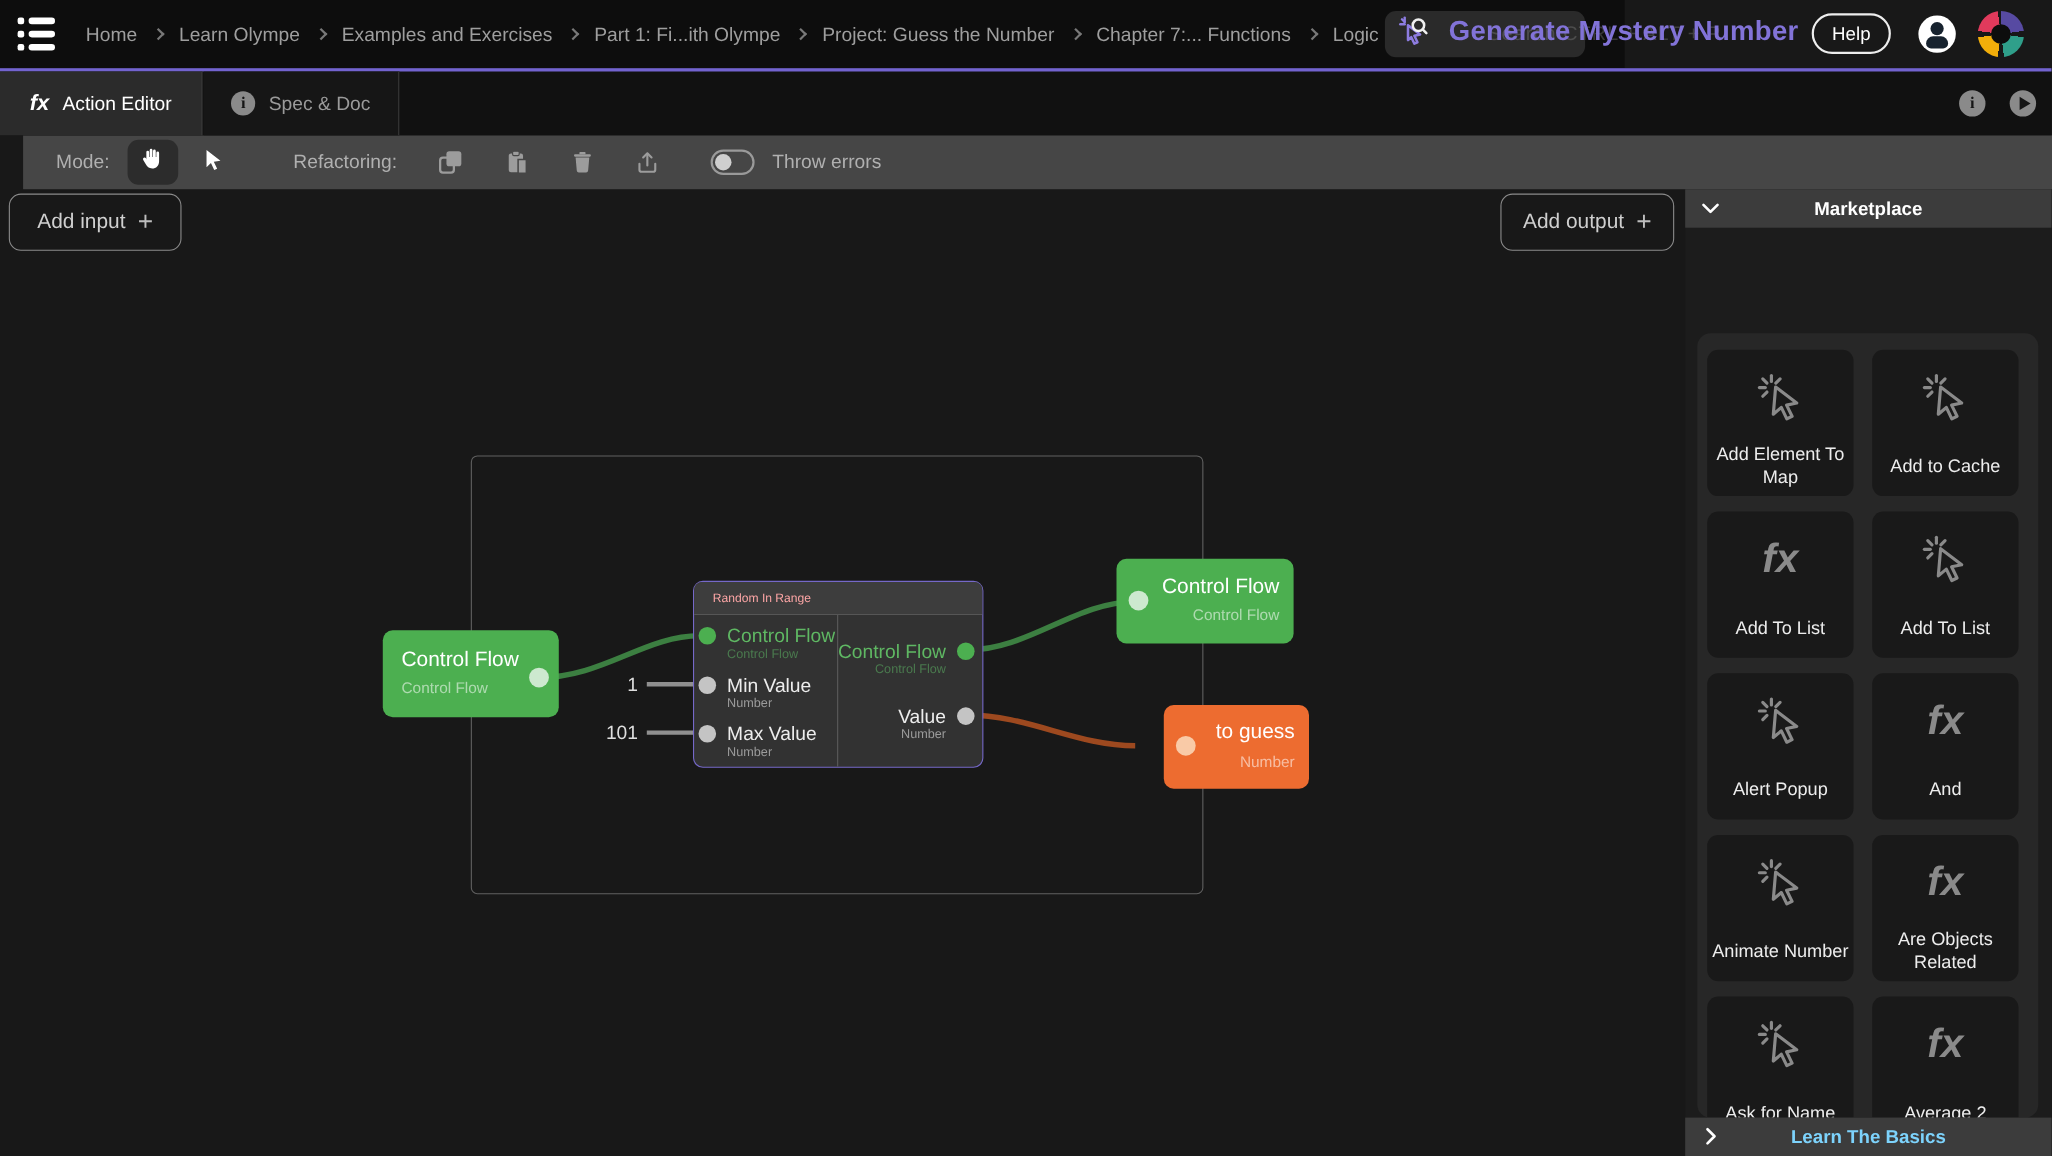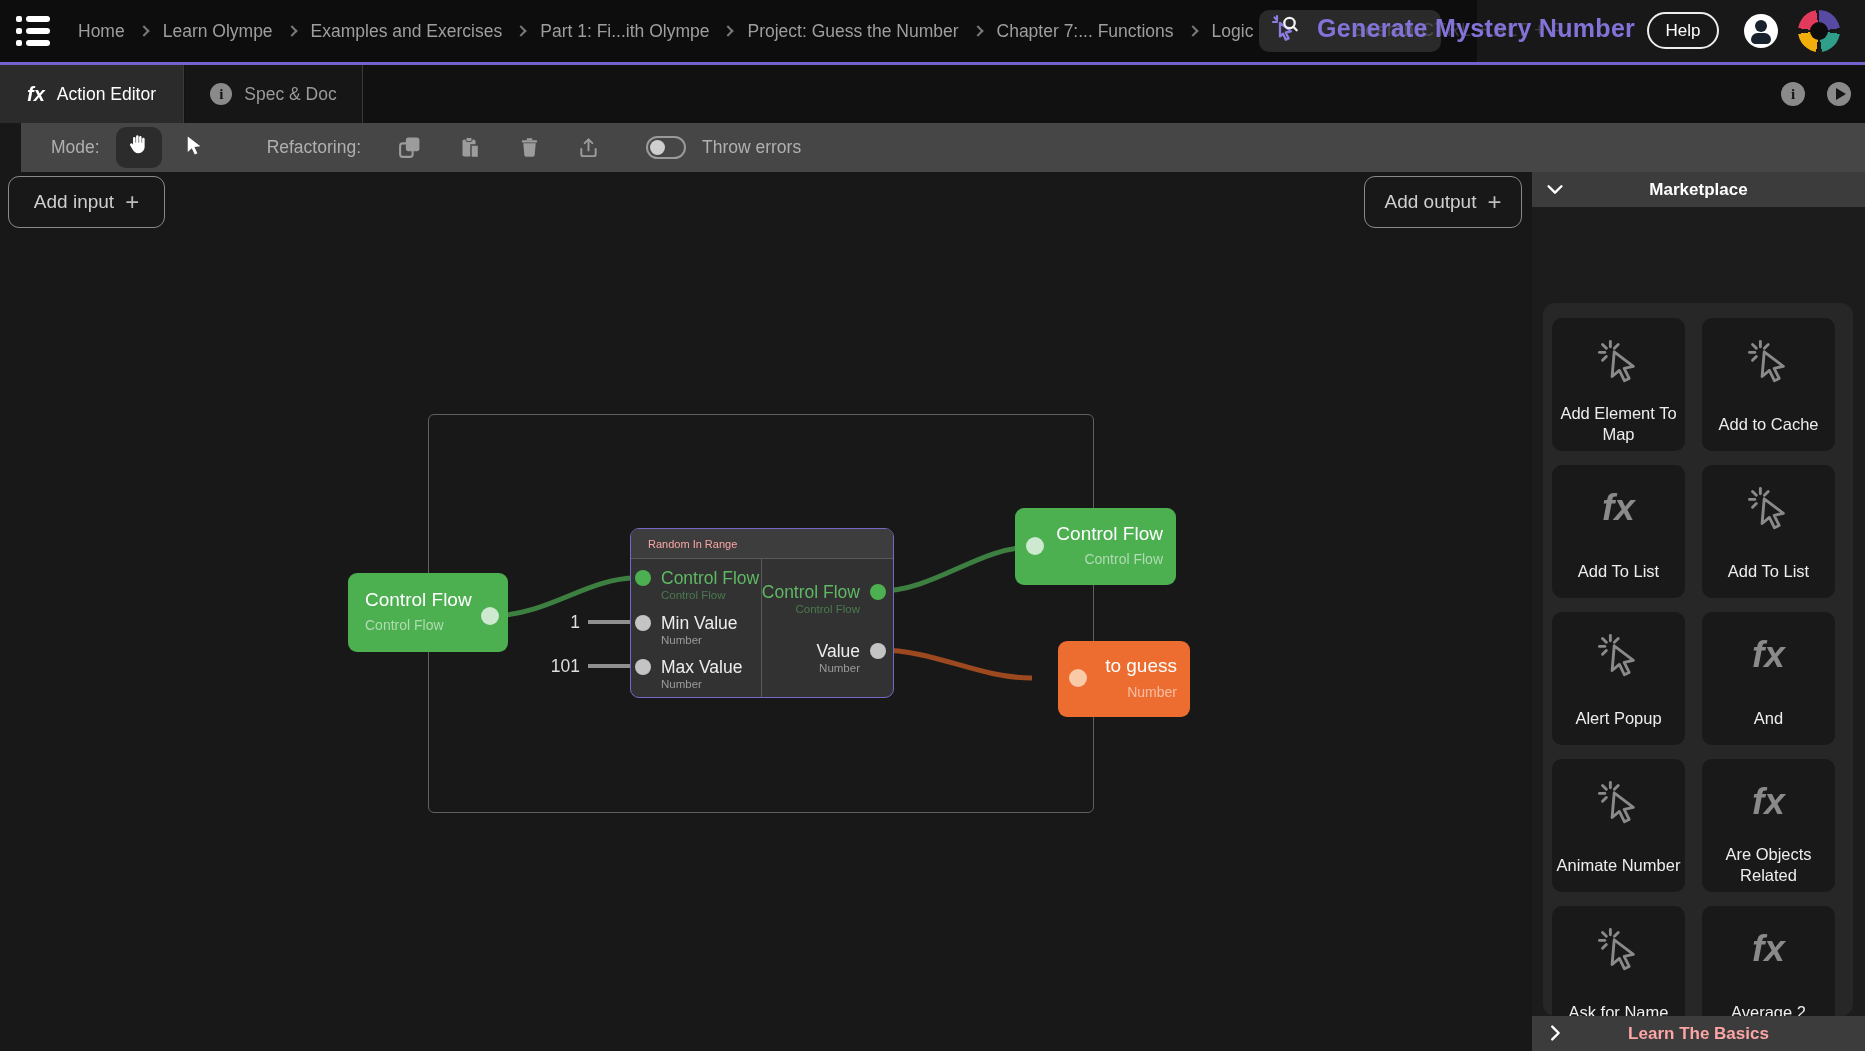--- a/index.html
+++ b/index.html
@@ -90,21 +90,21 @@
   .side-head .chev, .side-foot .chev { position:absolute; left:12px; top:6px; cursor:pointer; }
   .searchbox { position:absolute; left:22px; top:55px; width:281px; height:53px; background:#2d2d2d; border-radius:8px; display:flex; align-items:center; padding-left:16px; gap:14px; cursor:text; }
   .searchbox input { background:transparent; border:none; outline:none; color:#bdbdbd; font-size:19px; width:200px; font-family:"Liberation Sans", sans-serif; }
   .searchbox input::placeholder { color:#757575; }
   .panel { position:absolute; left:11px; top:131px; width:310px; height:713px; background:#272727; border-radius:12px; overflow:hidden; }
   .grid { position:absolute; left:9px; top:15px; display:grid; grid-template-columns:133px 133px; column-gap:17px; row-gap:14px; }
   .card { position:relative; width:133px; height:133px; background:#191919; border-radius:10px; cursor:pointer; }
   .card-icon { position:absolute; left:0; right:0; top:14px; height:58px; display:flex; align-items:center; justify-content:center; }
   .card-icon .fx-glyph { font-size:37px; color:#8a8a8a; }
   .card-label { position:absolute; bottom:6px; left:4px; right:4px; min-height:42px; display:flex; align-items:center; justify-content:center; text-align:center; color:#ededed; font-size:16.5px; line-height:1.25; }
-  .side-foot { position:absolute; left:0; bottom:0; width:100%; height:35px; background:#3c3c3c; display:flex; align-items:center; justify-content:center; color:#fca5a5; font-weight:bold; font-size:17px; }
+  .side-foot { position:absolute; left:0; bottom:0; width:100%; height:35px; background:#3c3c3c; display:flex; align-items:center; justify-content:center; color:#7dd3fc; font-weight:bold; font-size:17px; }
 </style>
 </head>
 <body>
 
 <div class="topbar">
   <div class="menu-btn">
     <span class="menu-row">
         <span class="menu-dot"></span>
         <span class="menu-bar"></span>
       </span>

